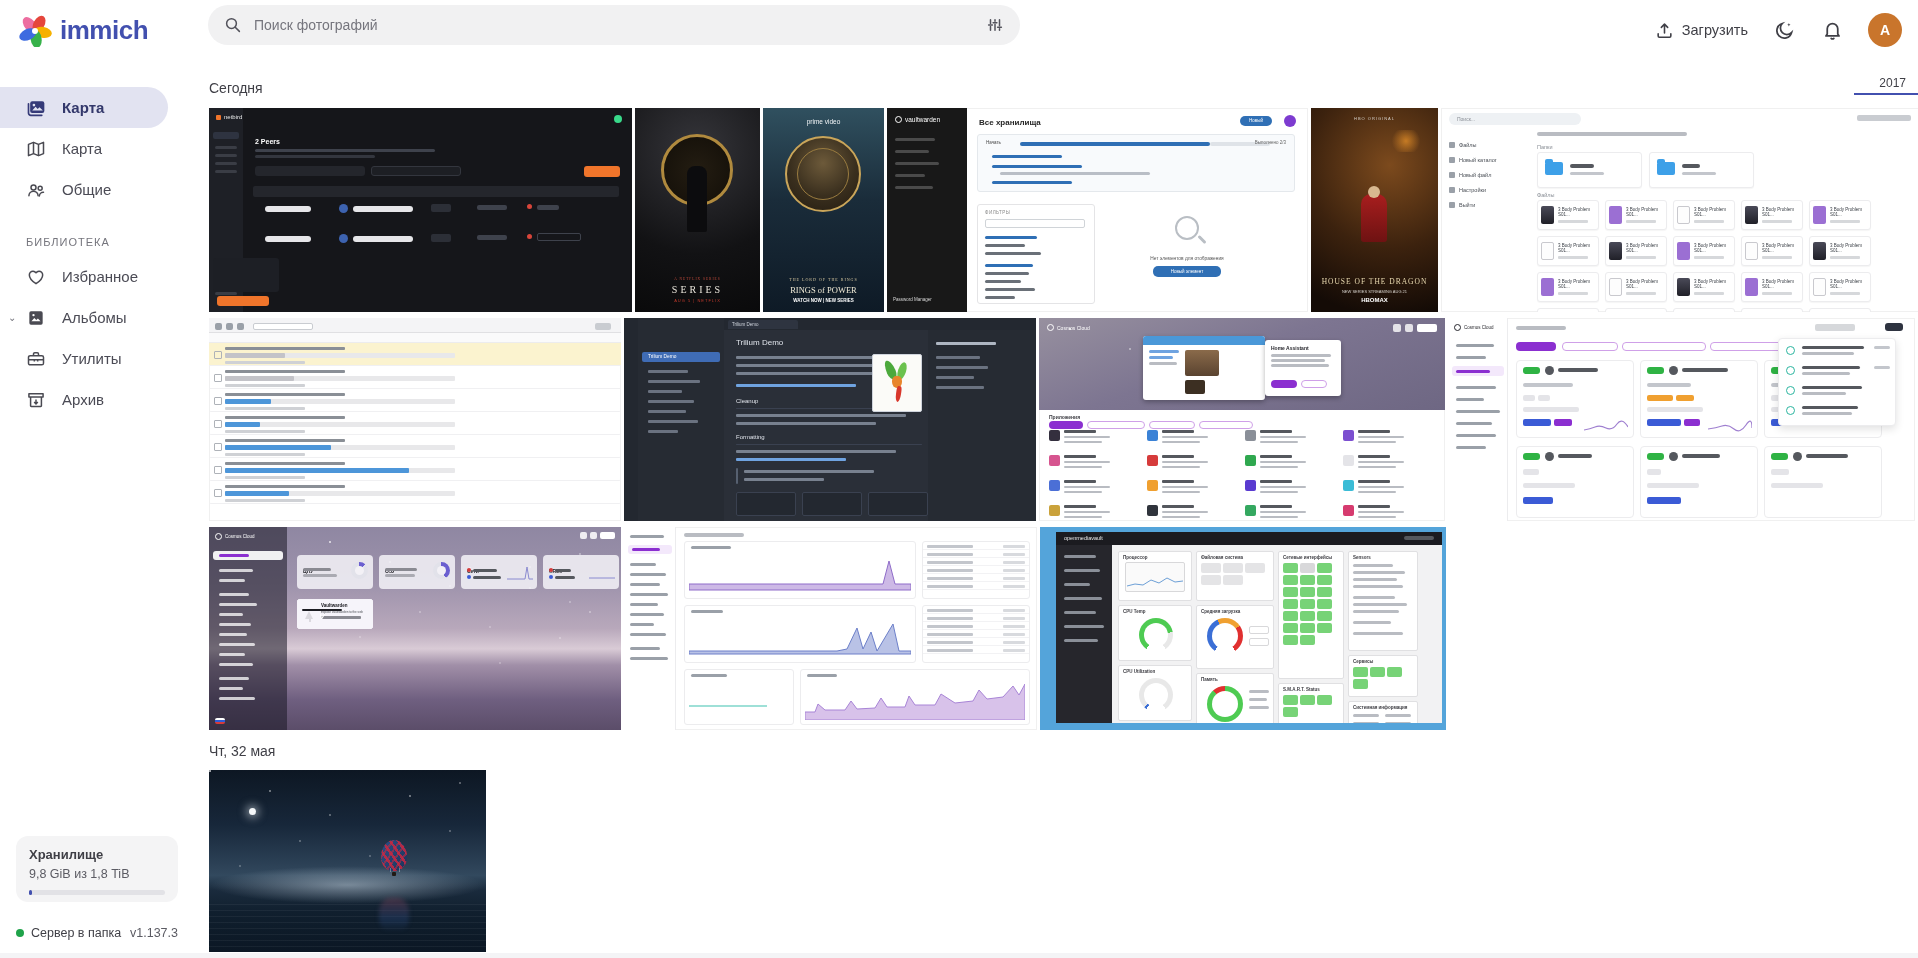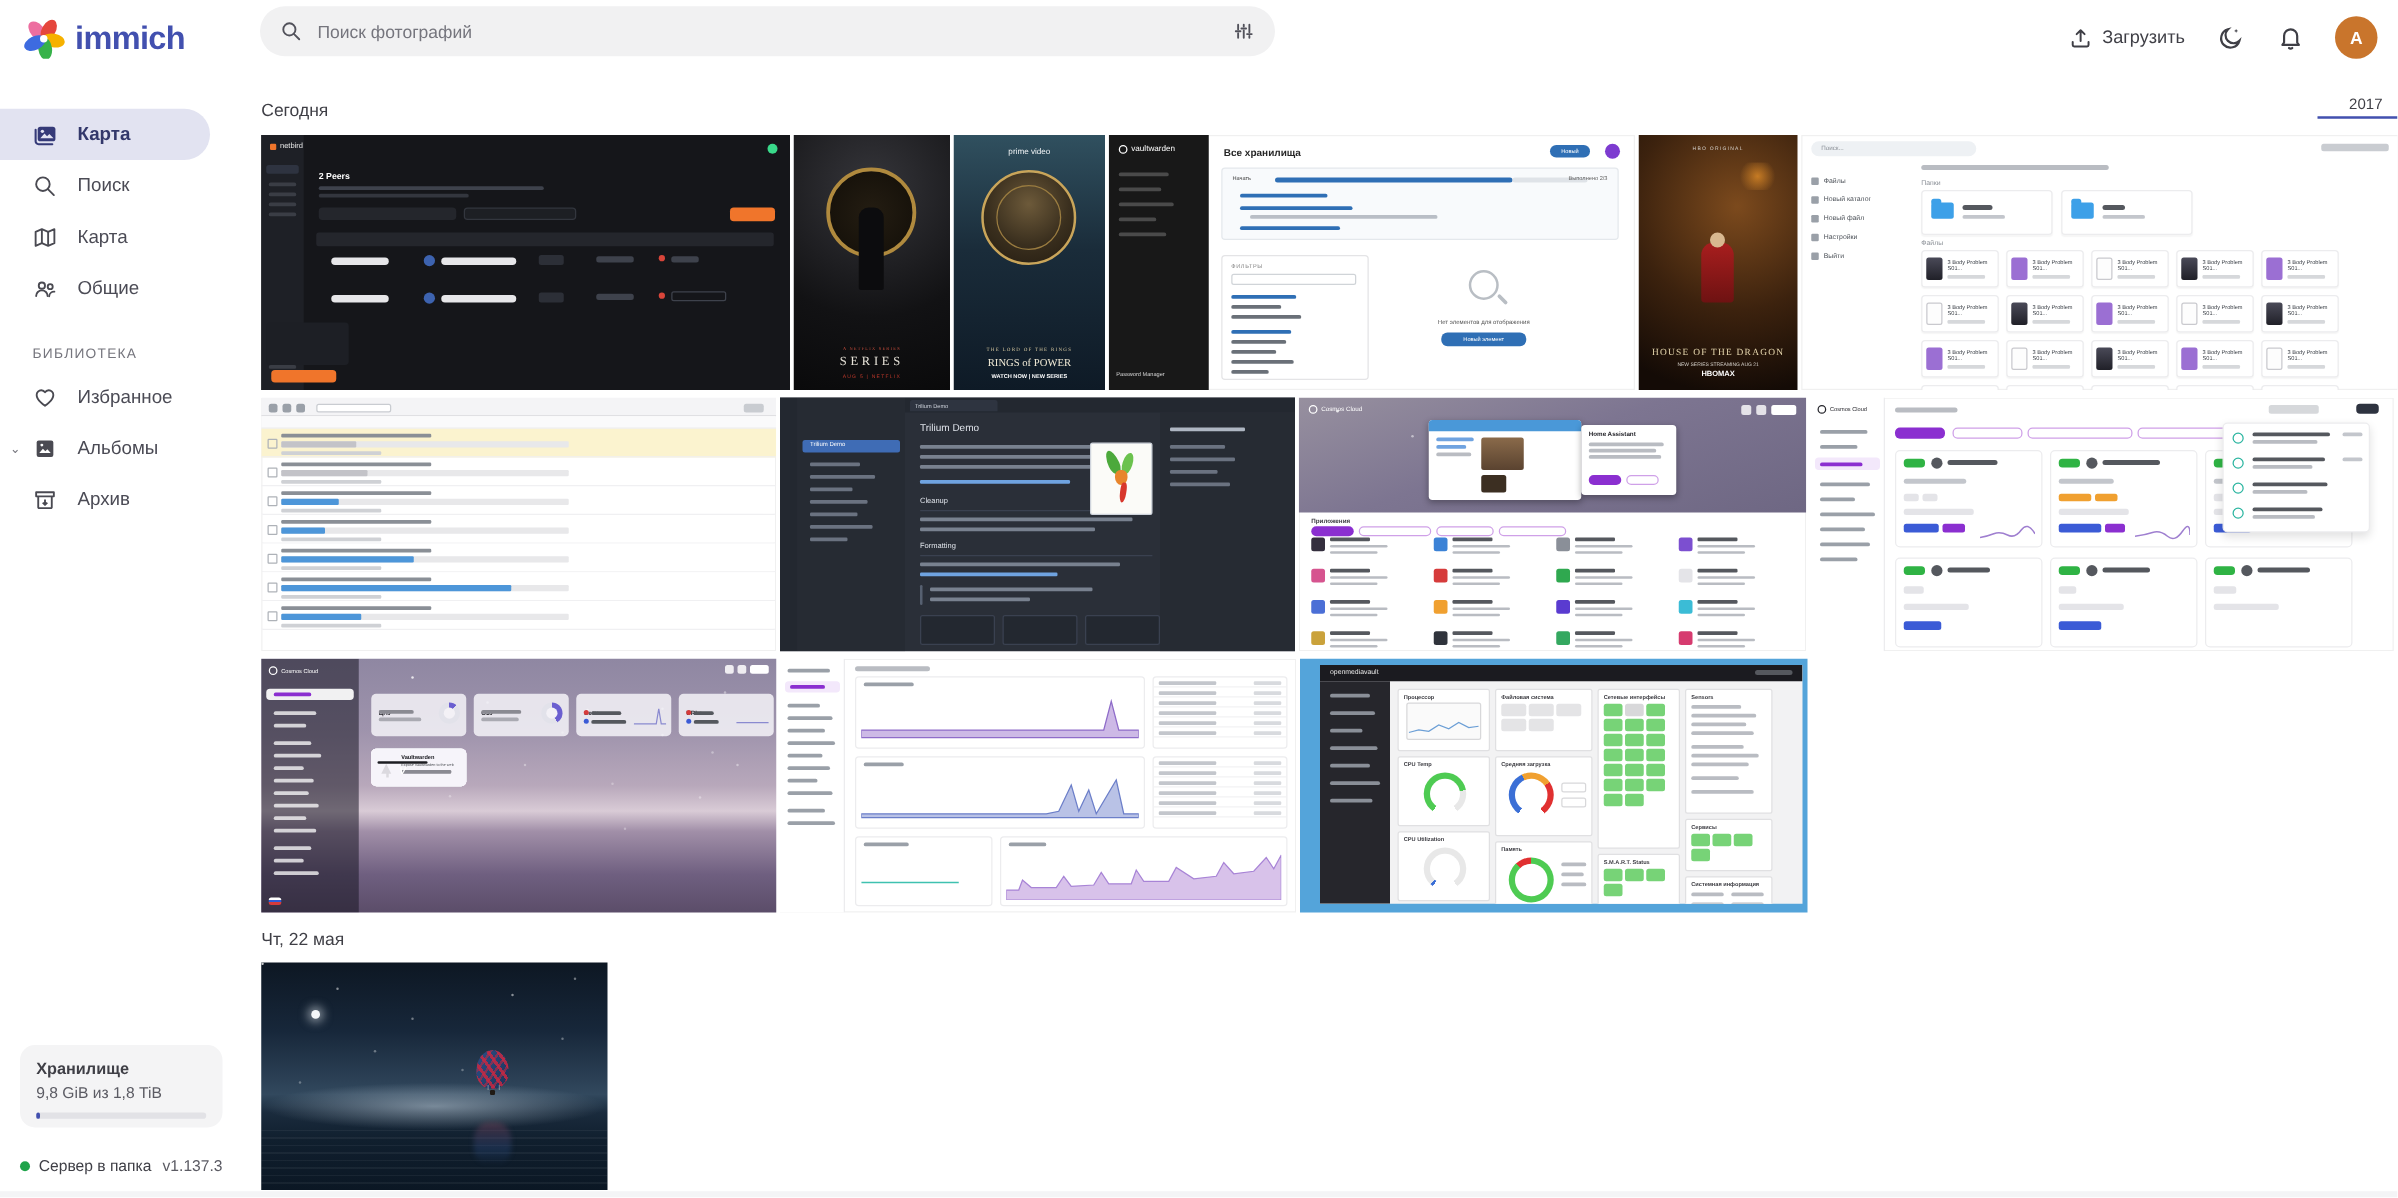--- a/index.html
+++ b/index.html
@@ -207,27 +207,20 @@
     <div class="nav-item active">
       <svg width="20" height="20" viewBox="0 0 24 24">
         <rect x="5" y="4" width="17" height="14" rx="2.5" fill="#353a78"></rect>
         <path d="M7.5 15l4-4.5 2.5 2.8 2.2-2.3 4 4z" fill="#e2e3f1"></path>
         <circle cx="9.5" cy="8.5" r="1.6" fill="#e2e3f1"></circle>
         <path d="M3 7v11a2.8 2.8 0 0 0 2.8 2.8H19" fill="none" stroke="#353a78" stroke-width="2" stroke-linecap="round"></path>
       </svg>
       <span>Карта</span>
     </div>
     <div class="nav-item">
-      <svg width="20" height="20" viewBox="0 0 24 24" fill="none" stroke="#4a4a52" stroke-width="1.8" stroke-linecap="round">
-        <circle cx="10" cy="10" r="6.5"></circle>
-          <path d="M15 15l5.5 5.5"></path>
-      </svg>
-      <span>Поиск</span>
-    </div>
-    <div class="nav-item">
       <svg width="20" height="20" viewBox="0 0 24 24" fill="none" stroke="#4a4a52" stroke-width="1.8" stroke-linejoin="round">
         <path d="M3 6.5l6-2.5 6 2.5 6-2.5v13.5l-6 2.5-6-2.5-6 2.5z"></path>
           <path d="M9 4v13.5M15 6.5V20"></path>
       </svg>
       <span>Карта</span>
     </div>
     <div class="nav-item">
       <svg width="20" height="20" viewBox="0 0 24 24" fill="none" stroke="#4a4a52" stroke-width="1.8" stroke-linecap="round">
         <circle cx="9" cy="9" r="3"></circle>
           <path d="M3.5 19a5.5 5.5 0 0 1 11 0"></path>
@@ -244,20 +237,27 @@
       <span>Избранное</span>
     </div>
     <div class="nav-item" style="position:relative">
       <span class="chev">⌄</span>
       <svg width="20" height="20" viewBox="0 0 24 24">
         <rect x="4" y="4" width="16" height="16" rx="2" fill="#4a4a52"></rect>
         <path d="M6.5 16l3.5-4 2.3 2.5 2-2L17.5 16z" fill="#fff"></path>
         <circle cx="9" cy="8.5" r="1.4" fill="#fff"></circle>
       </svg>
       <span>Альбомы</span>
+    </div>
+    <div class="nav-item">
+      <svg width="20" height="20" viewBox="0 0 24 24" fill="none" stroke="#4a4a52" stroke-width="1.8" stroke-linejoin="round">
+        <rect x="3" y="8" width="18" height="11" rx="2"></rect>
+          <path d="M9 8V6a1.5 1.5 0 0 1 1.5-1.5h3A1.5 1.5 0 0 1 15 6v2M3 13h18M10 12v3M14 12v3"></path>
+      </svg>
+      <span>Утилиты</span>
     </div>
     <div class="nav-item">
       <svg width="20" height="20" viewBox="0 0 24 24" fill="none" stroke="#4a4a52" stroke-width="1.8" stroke-linejoin="round">
         <rect x="3.5" y="4.5" width="17" height="4"></rect>
           <path d="M5.5 8.5V19a.8.8 0 0 0 .8.8h11.4a.8.8 0 0 0 .8-.8V8.5M12 11.5v5M9.8 14.5l2.2 2.2 2.2-2.2"></path>
       </svg>
       <span>Архив</span>
     </div>
   </div>
 </div>
@@ -1199,21 +1199,21 @@
         <div class="b" style="left:4px;top:12px;width:26px;height:2.5px;background:#b9bcc2"></div>
         <div class="b" style="left:36px;top:12px;width:26px;height:2.5px;background:#b9bcc2"></div>
         <div class="b" style="left:4px;top:20px;width:26px;height:2.5px;background:#b9bcc2"></div>
         <div class="b" style="left:36px;top:20px;width:26px;height:2.5px;background:#b9bcc2"></div>
 
       </div>
     </div>
   </div>
 </div>
 
-<div class="sec-title" style="top:743px">Чт, 22 мая</div>
+<div class="sec-title" style="top:743px">Чт, 32 мая</div>
 
 <div class="row" style="top:770px;height:182px">
   <div class="th t-balloon">
     <div class="stars"></div>
     <div class="glow"></div>
     <div class="moon"></div>
     <div class="ripples"></div>
     <div class="balloon"></div>
     <div class="basket"></div>
     <div class="reflect"></div>

